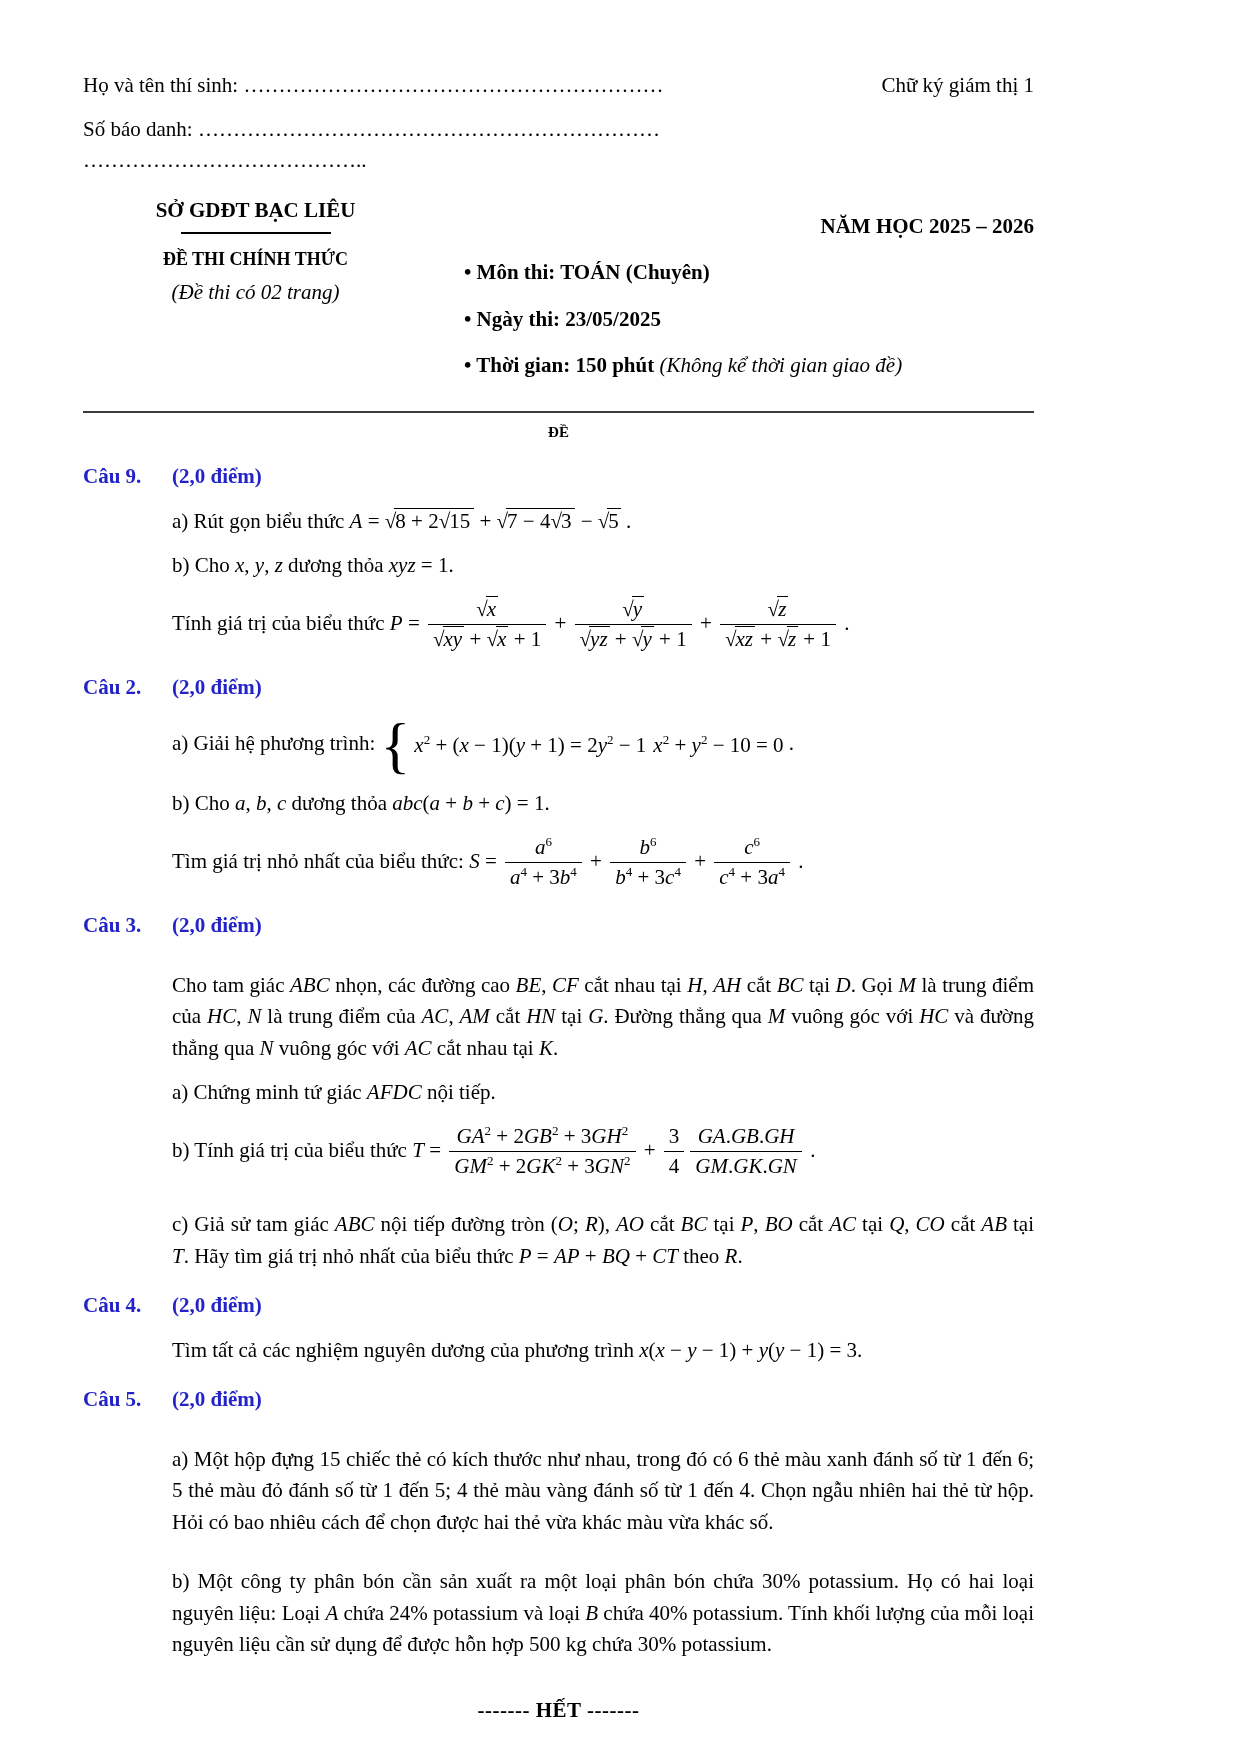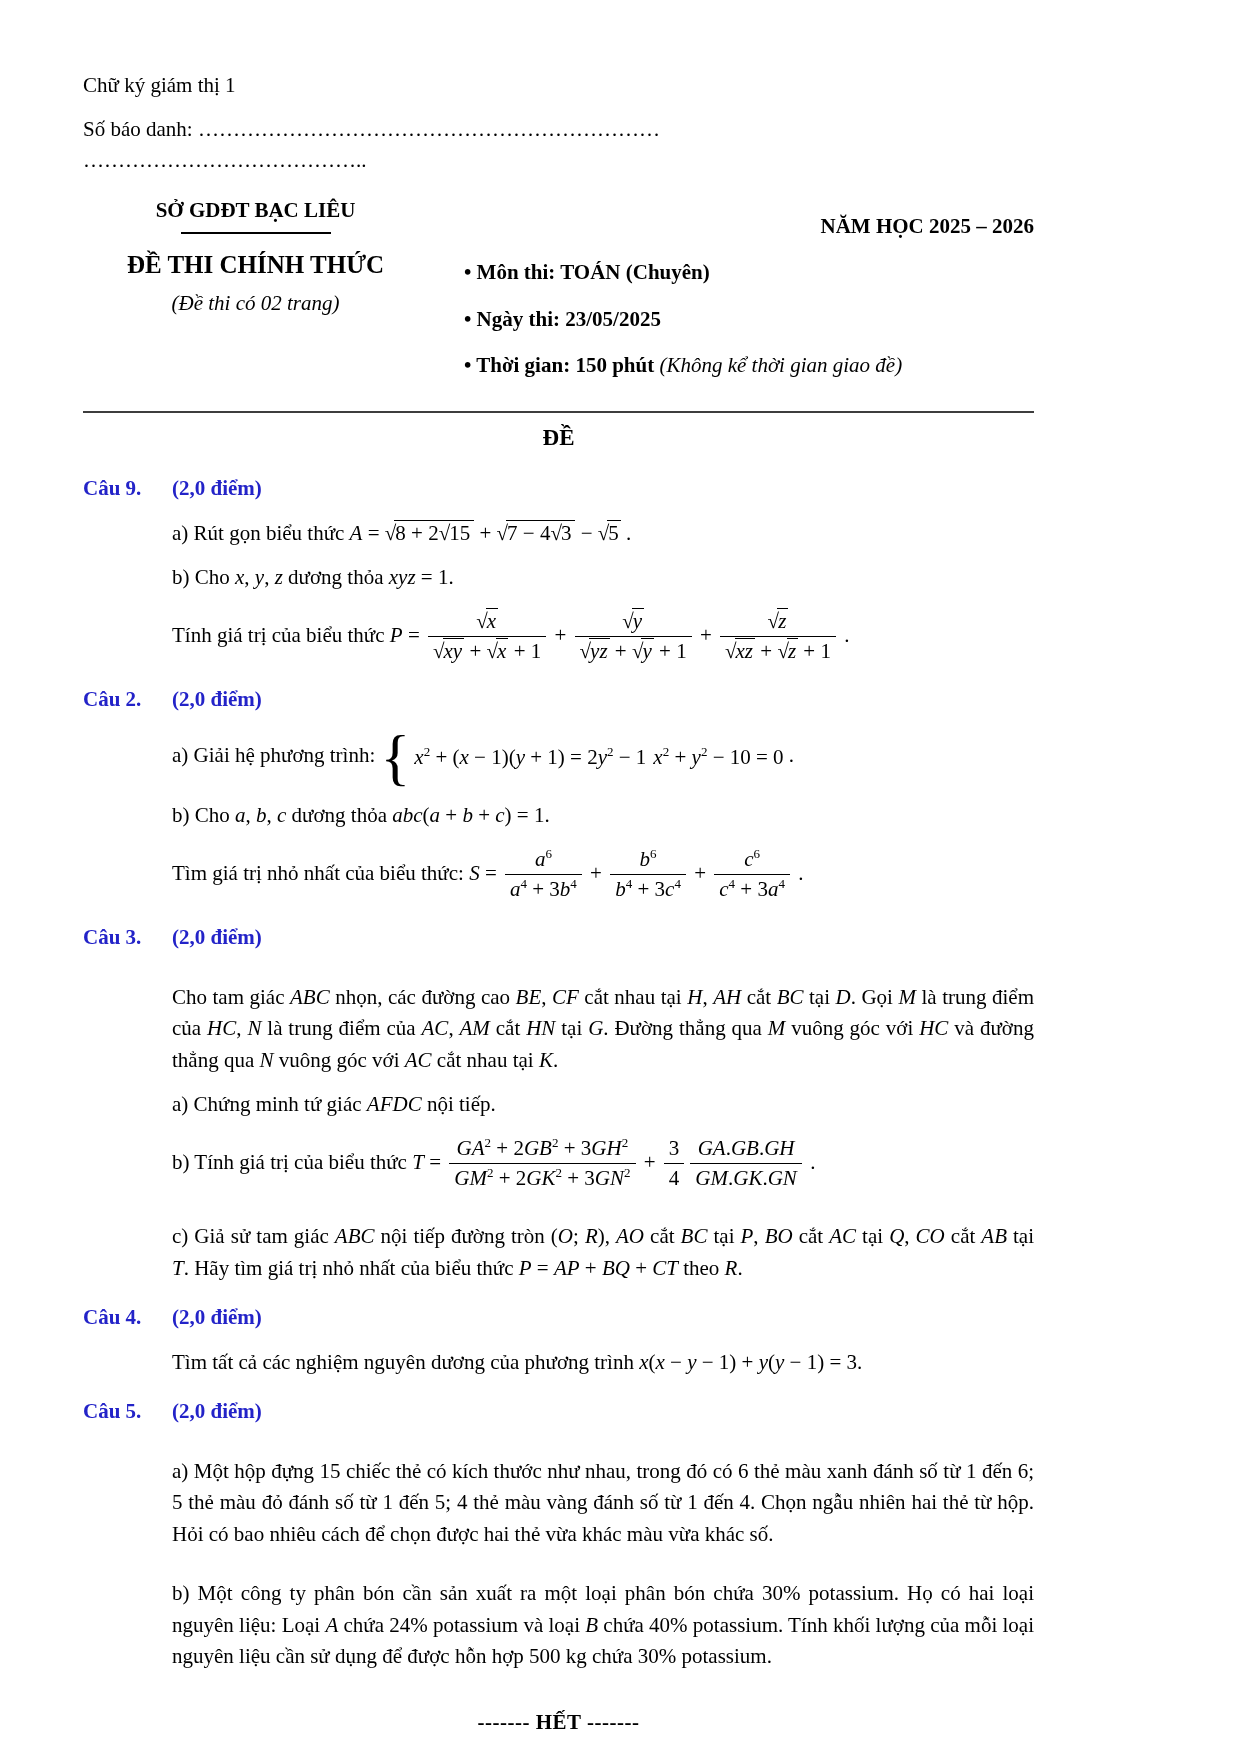--- a/index.html
+++ b/index.html
@@ -14,30 +14,30 @@
   .center{text-align:center}
   .blue{color:#2323c8}
   .nowrap{white-space:nowrap}
 
   .hdr-row1{display:flex;justify-content:space-between;align-items:baseline;white-space:nowrap;overflow:hidden;margin-bottom:12px;}
   .hdr-row2{display:flex;justify-content:space-between;align-items:baseline;white-space:nowrap;overflow:hidden;margin-bottom:18px;flex-direction:column;}
 
   .org{display:flex;align-items:flex-start;}
   .org-left{width:345px;text-align:center;flex:none;}
   .org-left .rule-sm{width:150px;border-top:2px solid #000;margin:6px auto 12px;}
-  .org-left .sub{margin-top:6px;font-size:25px;}
+  .org-left .sub{margin-top:6px;font-size:18px;}
   .org-left .note{margin-top:4px;}
   .org-right{flex:1;}
   .org-right .title{text-align:center;font-size:21.5px;}
   .org-right .subtitle{text-align:right;margin-top:16px;}
   .bullets{margin-top:8px;padding-left:36px;}
   .bullet{margin:15px 0;font-family:Liberation Serif, serif;}
 
   .hr{border-top:2px solid #3d3d3d;margin:14px 0 8px;}
-  .de-title{margin:6px 0 14px;font-size:23px;}
+  .de-title{margin:6px 0 14px;font-size:15px;}
 
   .q-head{margin:18px 0 6px;}
   .q-label{display:inline-block;width:89px;}
   .q-body{padding-left:89px;}
   .part{margin:13px 0;}
   .just{text-align:justify;margin-top:28px;}
 
   .part i, .q-body i{font-style:italic;}
   sup{font-size:0.62em;line-height:0;}
 
@@ -54,20 +54,24 @@
   .cases .clines{display:inline-flex;flex-direction:row;gap:7px;text-align:left;}
 
   .het{margin-top:34px;letter-spacing:0.5px;}
 </style>
 </head>
 <body>
 
 <div class="page">
 
   <div class="hdr-row1">
+    <span class="nowrap">
+      <span>Họ và tên thí sinh:</span>
+      <span>……………………………………………………</span>
+    </span>
     <span>Chữ ký giám thị 1</span>
   </div>
 
   <div class="hdr-row2">
     <span class="nowrap">
       <span>Số báo danh:</span>
       <span>…………………………………………………………</span>
     </span>
     <span>…………………………………..</span>
   </div>

